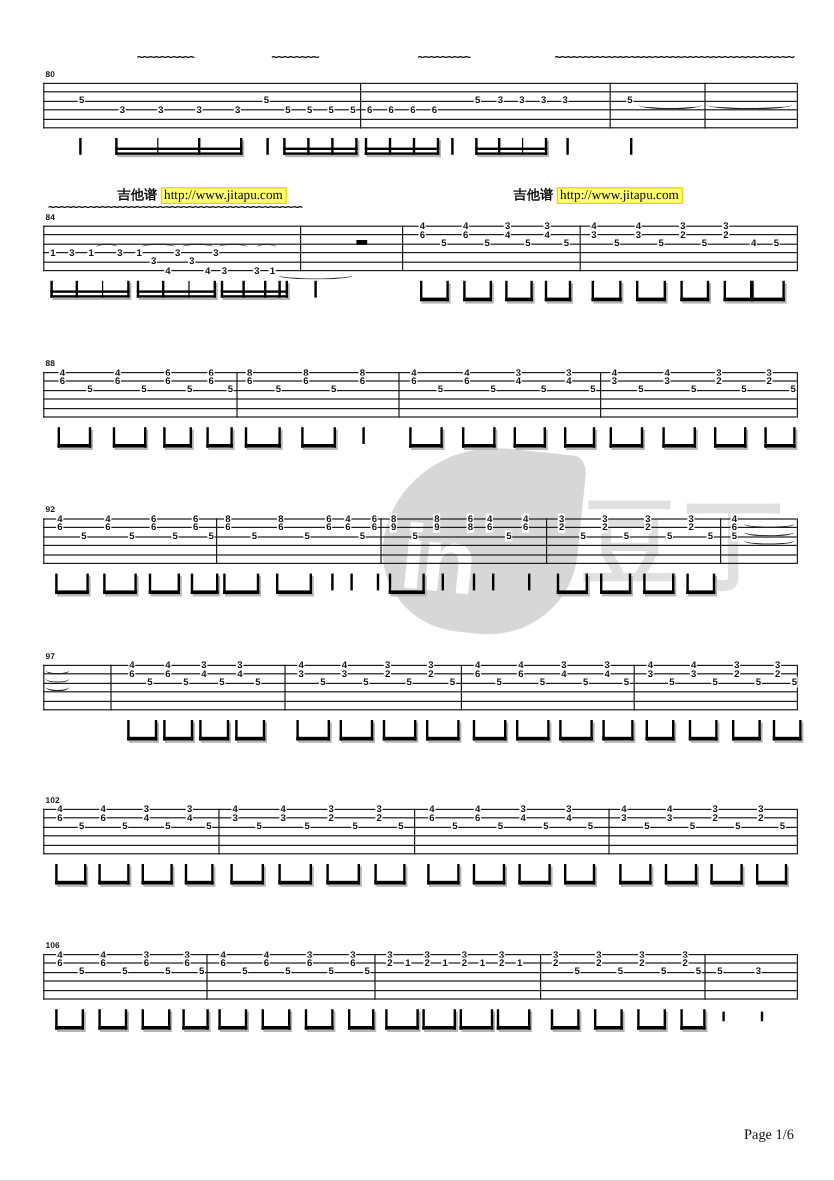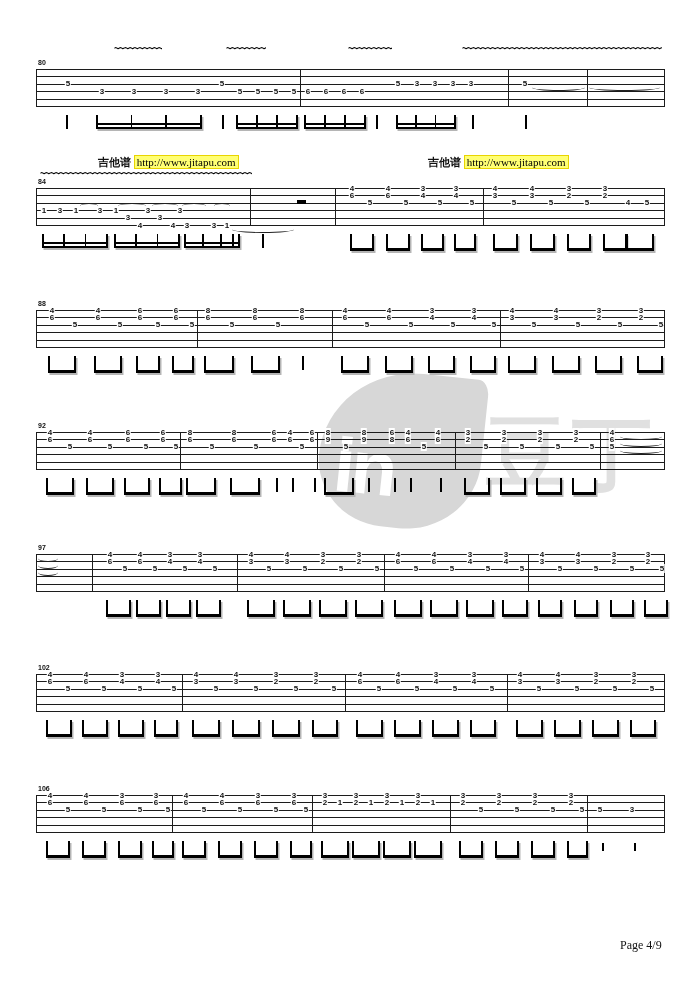--- a/index.html
+++ b/index.html
@@ -617,14 +617,14 @@
         <div class="b2" style="left: 347px; width: 24px;"></div>
         <div class="b2" style="left: 378px; width: 24px;"></div>
         <div class="b2" style="left: 423px; width: 20px;"></div>
         <div class="b2" style="left: 459px; width: 20px;"></div>
         <div class="b2" style="left: 495px; width: 20px;"></div>
         <div class="b2" style="left: 531px; width: 17px;"></div>
         <div class="sstem" style="left: 566px;"></div>
         <div class="sstem" style="left: 598px;"></div>
       </div>
     </div>
-  <div class="footer">Page 4/9</div>
+  <div class="footer">Page 1/6</div>
 </div>
 
 </body></html>

